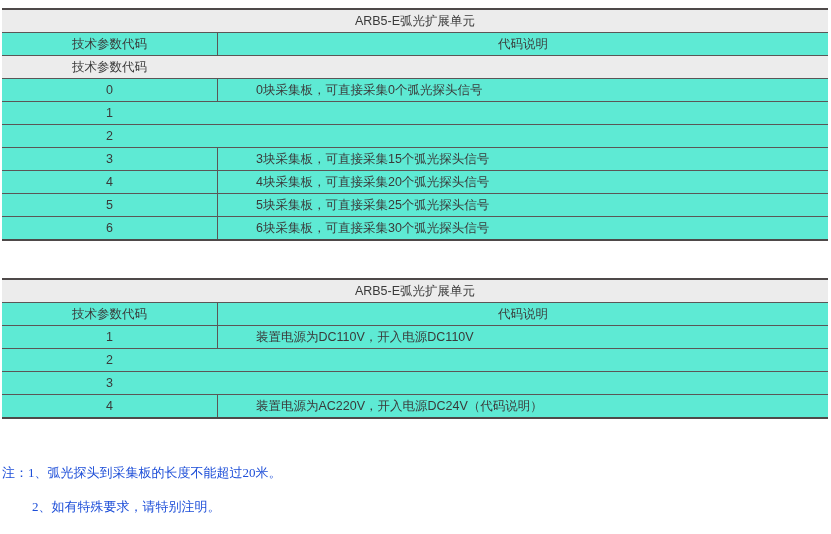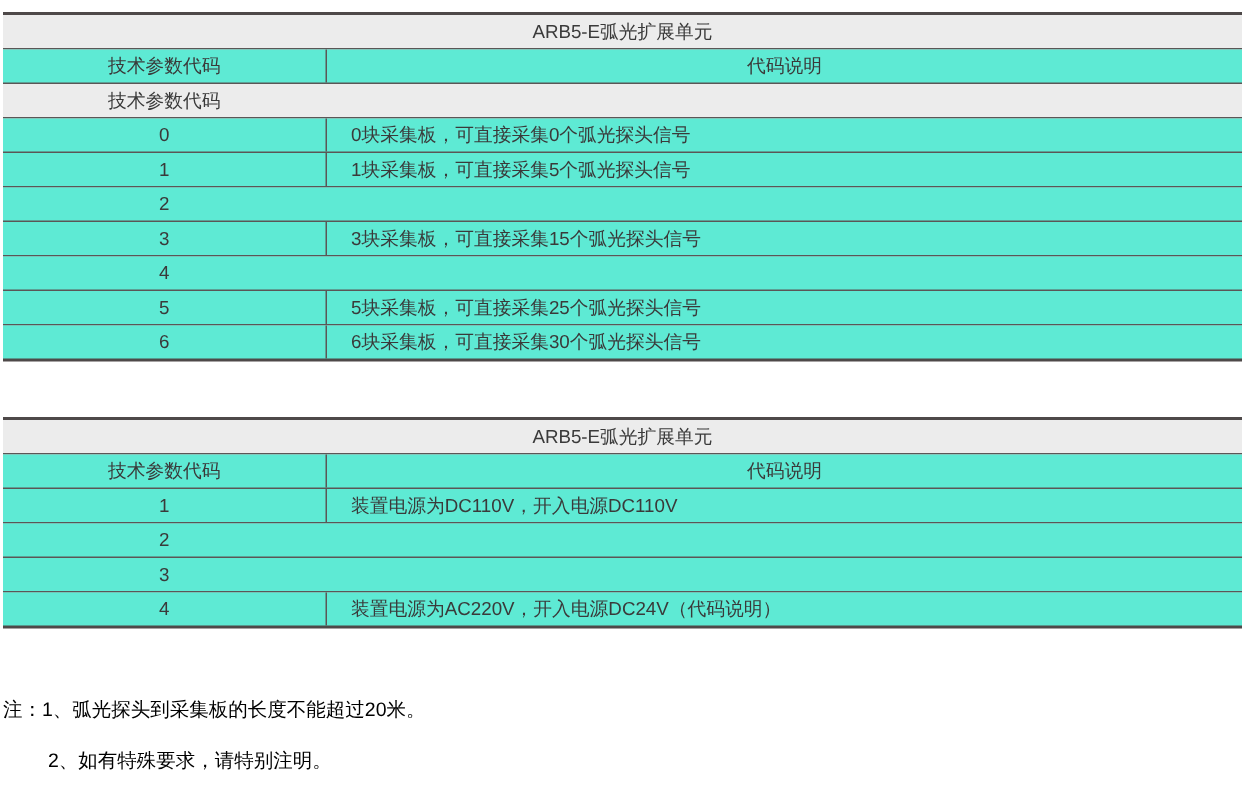--- a/index.html
+++ b/index.html
@@ -34,28 +34,28 @@
   .t-section { background: #ececec; }
   .c1 {
     width: 215px;
     display: flex; align-items: center; justify-content: center;
     text-align: center;
   }
   .c2 {
     flex: 1;
     display: flex; align-items: center;
     border-left: 1px solid #5b5656;
-    padding-left: 16px;
+    padding-left: 38px;
   }
   .t-head .c2 { justify-content: center; padding-left: 0; }
 
   .tbl-1 { top: 8px; }
   .tbl-2 { top: 278px; }
 
-  .note { position: absolute; font-size: 13px; color: #000000; white-space: nowrap; }
+  .note { position: absolute; font-size: 13px; color: #1d4ed8; white-space: nowrap; font-family: Liberation Serif, serif; }
   .note-1 { left: 2px; top: 464px; }
   .note-2 { left: 32px; top: 498px; }
 </style>
 </head>
 <body>
 
 <div class="page">
 
   <div class="doc-table tbl-1">
     <div class="t-row t-title">
@@ -67,31 +67,31 @@
     </div>
     <div class="t-row t-section">
       <div class="c1">技术参数代码</div>
     </div>
     <div class="t-row">
       <div class="c1">0</div>
       <div class="c2">0块采集板，可直接采集0个弧光探头信号</div>
     </div>
     <div class="t-row">
       <div class="c1">1</div>
-      <div class="c2">1块采集板，可直接采集5个弧光探头信号</div>
     </div>
     <div class="t-row">
       <div class="c1">2</div>
     </div>
     <div class="t-row">
       <div class="c1">3</div>
       <div class="c2">3块采集板，可直接采集15个弧光探头信号</div>
     </div>
     <div class="t-row">
       <div class="c1">4</div>
+      <div class="c2">4块采集板，可直接采集20个弧光探头信号</div>
     </div>
     <div class="t-row">
       <div class="c1">5</div>
       <div class="c2">5块采集板，可直接采集25个弧光探头信号</div>
     </div>
     <div class="t-row">
       <div class="c1">6</div>
       <div class="c2">6块采集板，可直接采集30个弧光探头信号</div>
     </div>
   </div>

